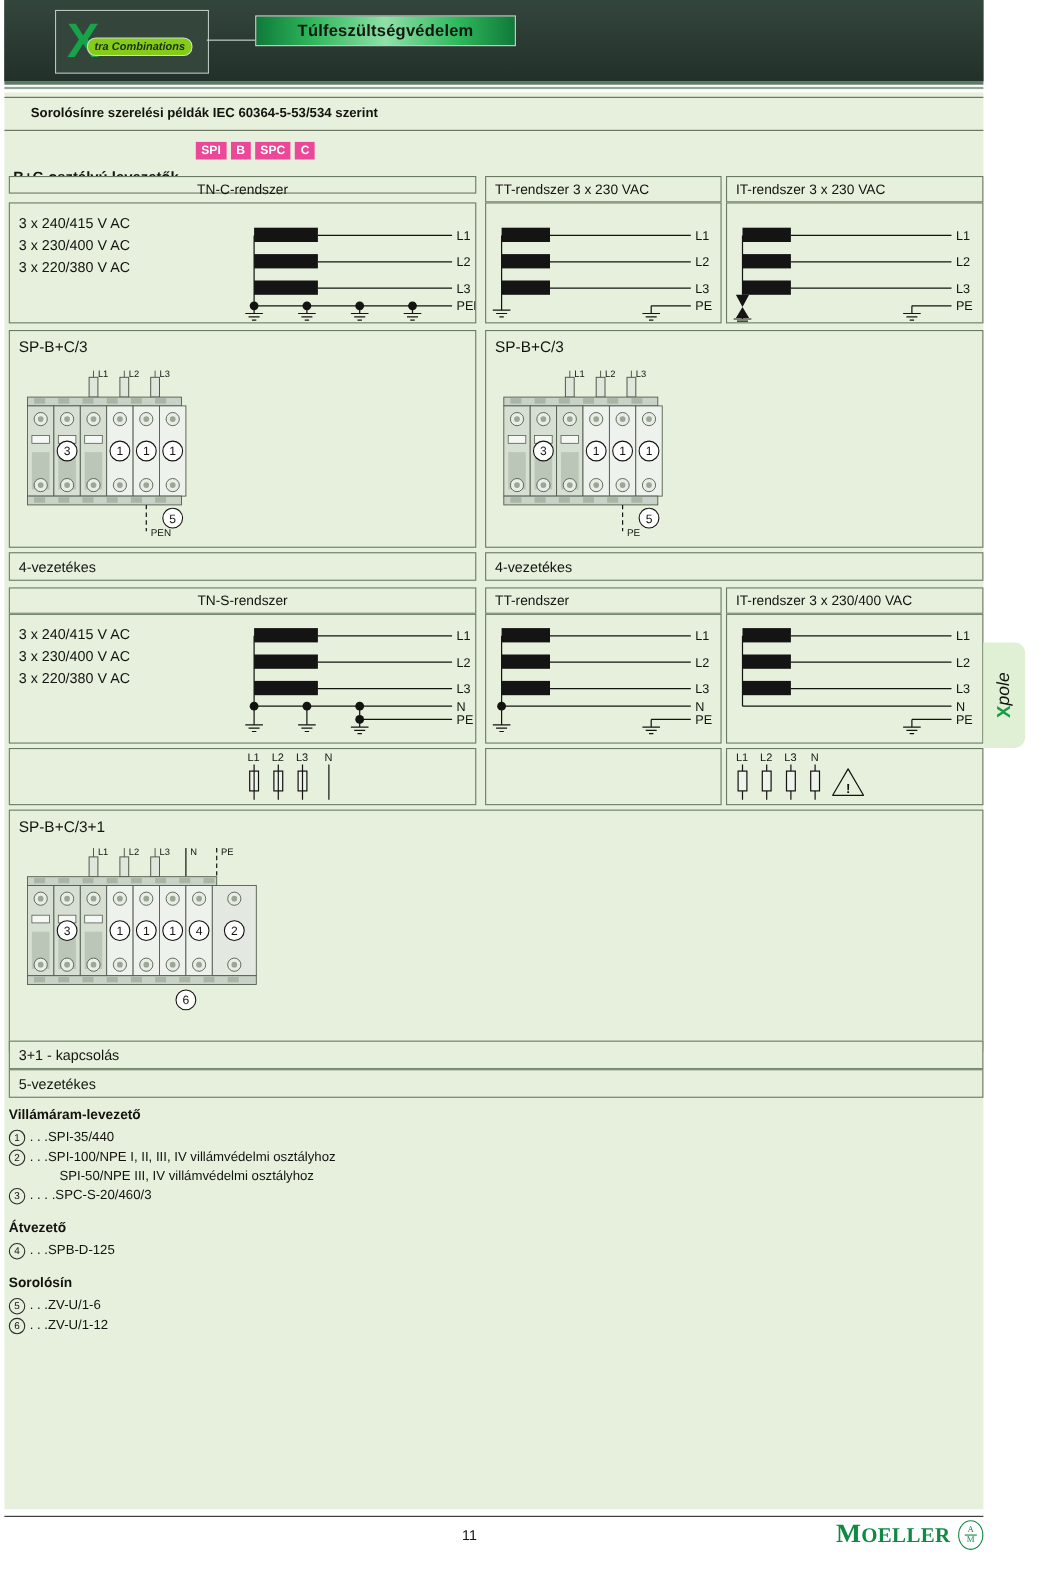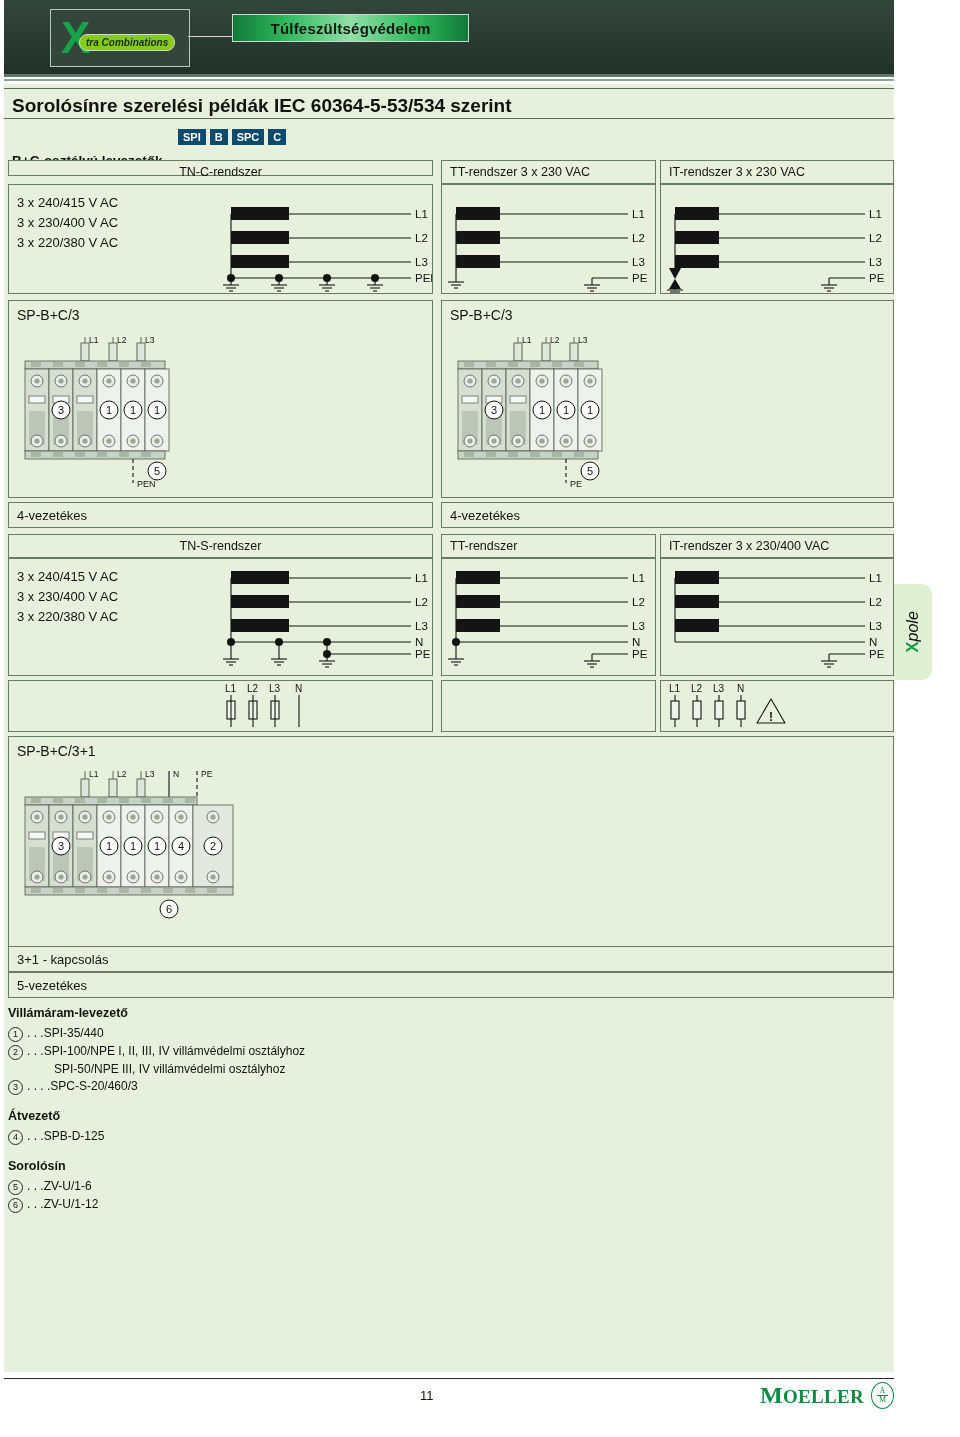--- a/index.html
+++ b/index.html
@@ -30,25 +30,25 @@
      border:1px solid #cdd8cd;
      background:linear-gradient(90deg,#0f7a39 0%,#2fb85c 22%,#8fe0a8 50%,#2fb85c 78%,#0f7a39 100%);
      display:flex;align-items:center;justify-content:center;}
   #title-chip span{font-size:15px;font-weight:bold;color:#10180f;letter-spacing:.2px;}
   #hdr-rule1{position:absolute;left:4px;top:74px;width:890px;height:3px;background:#5d7a67;}
   #hdr-rule2{position:absolute;left:4px;top:79px;width:890px;height:2px;background:#8fa896;}
 
   
   .hline{position:absolute;left:4px;width:890px;border-top:1px solid #5f6b56;}
   #h1{top:88px;height:30px;}
-  #h1 .t{position:absolute;left:8px;top:6px;font-size:19px;font-weight:bold;}
+  #h1 .t{position:absolute;left:24px;top:6px;font-size:12px;font-weight:bold;}
   #h2{top:118px;height:30px;}
   #h2 .t{position:absolute;left:8px;top:7px;font-size:13.5px;font-weight:bold;margin-top:27px;}
   #badges{position:absolute;left:178px;top:129px;display:flex;gap:4px;}
-  .badge{background:#0c4a6e;color:#fff;font-size:11px;font-weight:bold;
+  .badge{background:#ec4899;color:#fff;font-size:11px;font-weight:bold;
      padding:2px 5px;line-height:12px;text-align:right;}
 
   
   .cell{position:absolute;border:1px solid #6a7a63;background:#e7f0dd;box-sizing:border-box;}
   .chead{font-size:12.5px;}
 
   
   #r1c1{left:8px;top:160px;width:425px;height:16px;}
   #r1c2{left:441px;top:160px;width:215px;height:24px;padding-left:15px;}
   #r1c3{left:660px;top:160px;width:234px;height:24px;}

